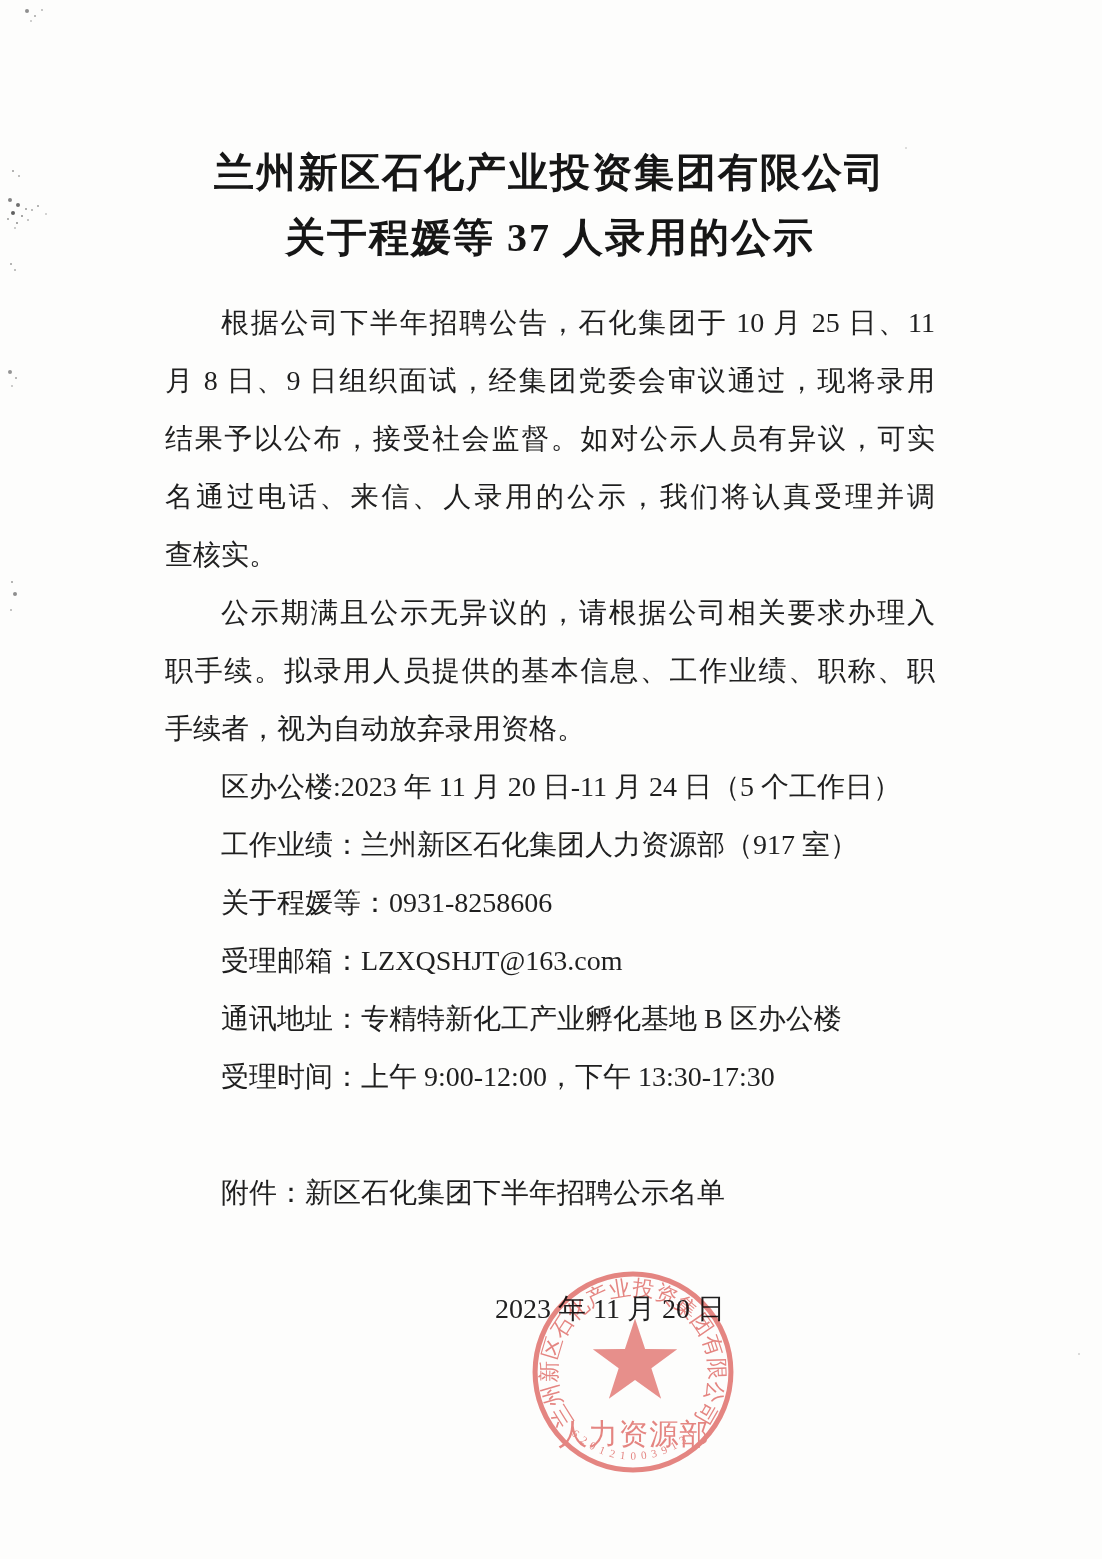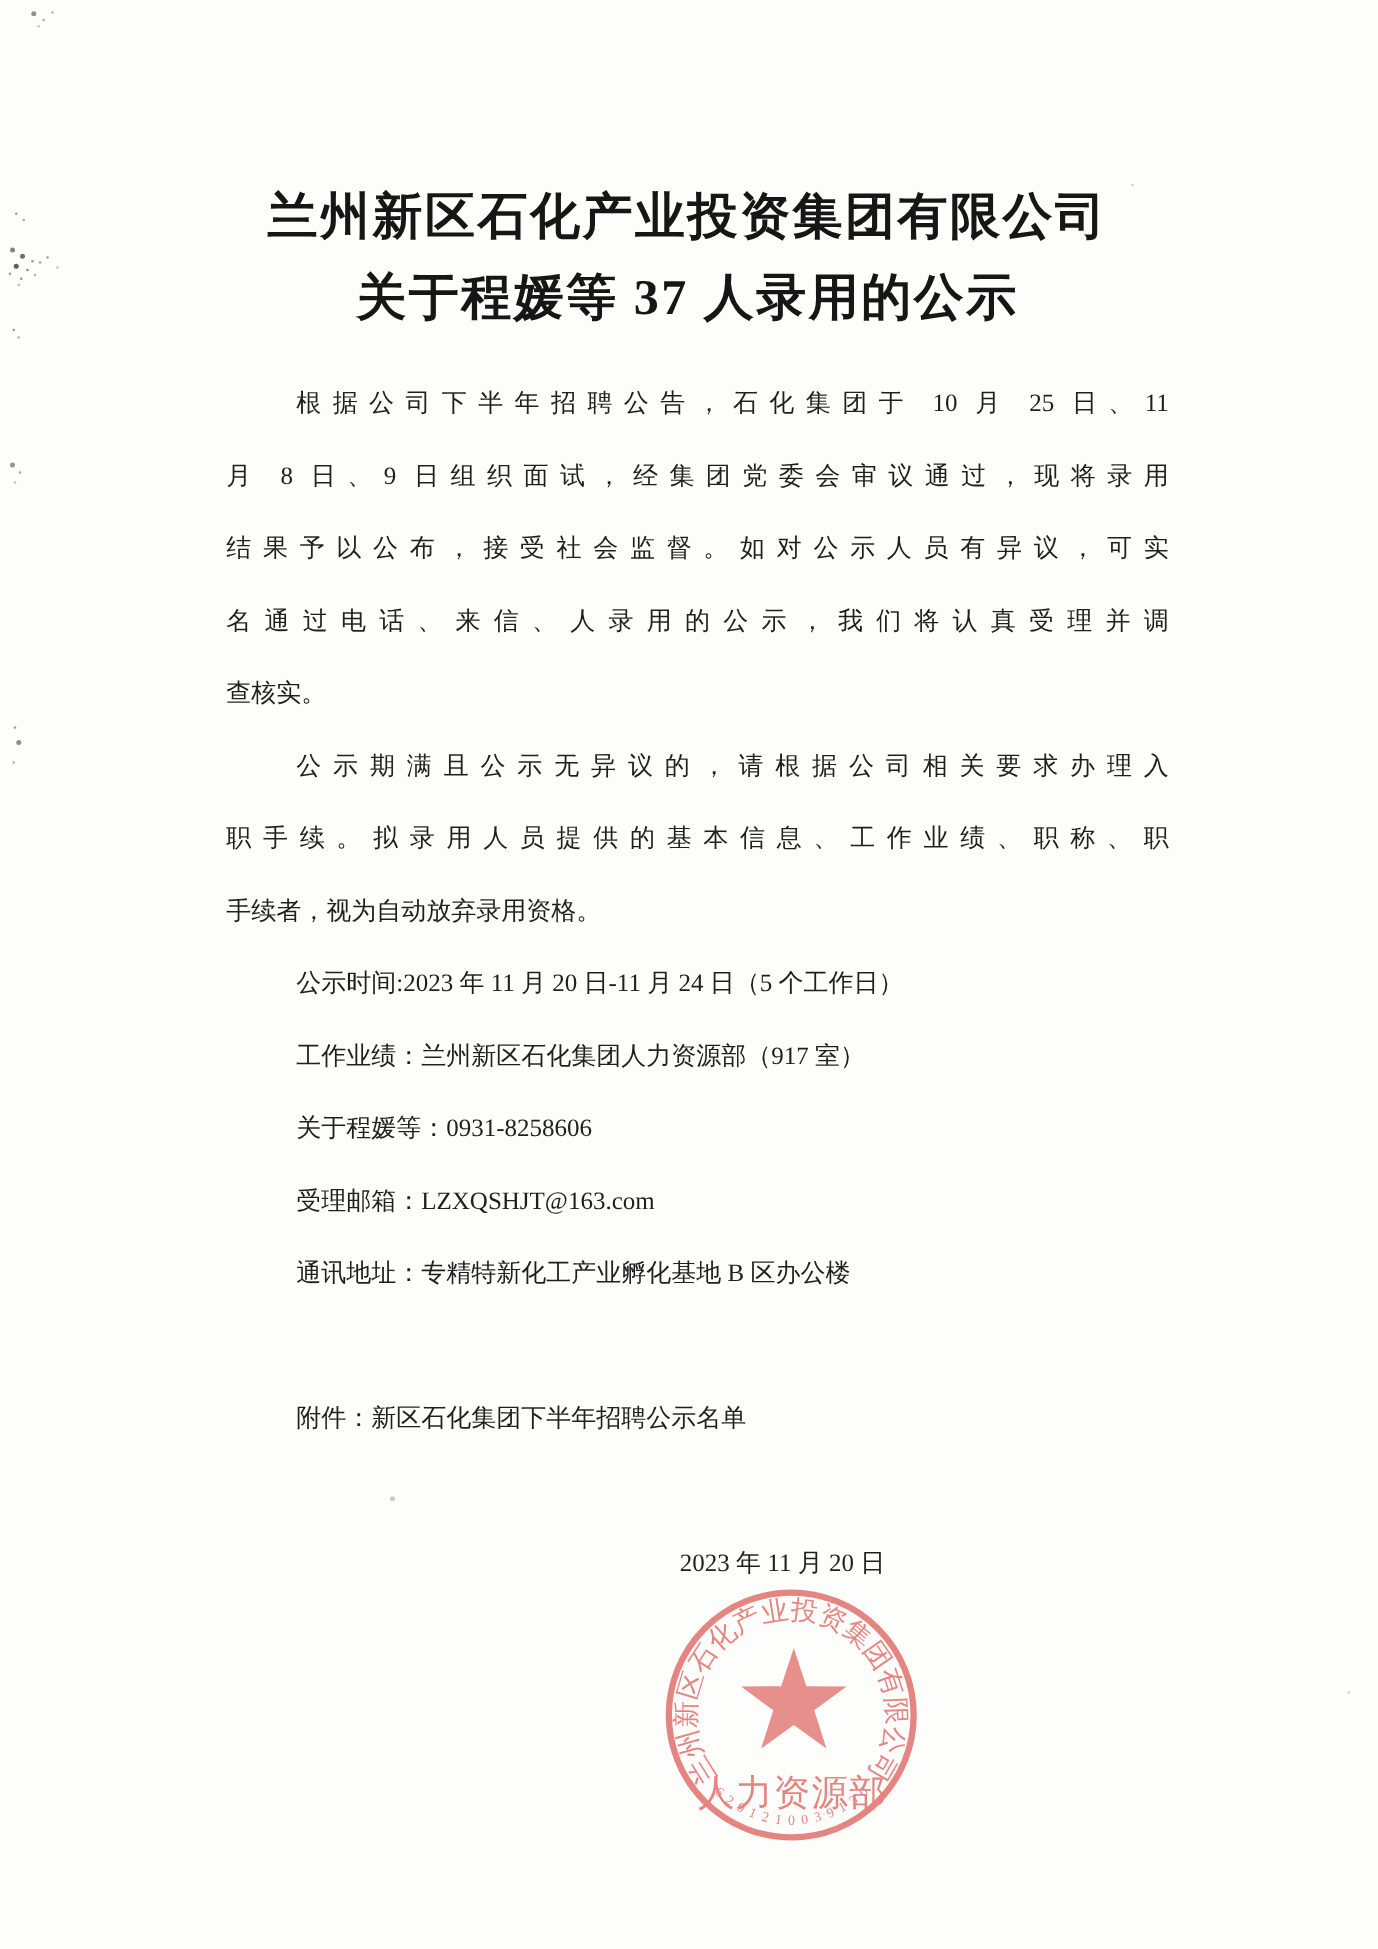--- a/index.html
+++ b/index.html
@@ -2,21 +2,21 @@
 <html><head>
 <meta charset="utf-8">
 <style>
   html,body{margin:0;padding:0;background:#ffffff;}
   .page{
     position:relative;width:1102px;height:1559px;background:#fdfdfc;
     overflow:hidden;font-family:"Liberation Serif","DejaVu Serif",serif;color:#1f1f1f;
   }
   .content{position:absolute;left:165px;top:0;width:770px;}
   .title{margin-top:140px;text-align:center;font-weight:bold;font-size:40px;line-height:65px;letter-spacing:2px;color:#161616;}
-  .body-text{margin-top:24px;font-size:20px;line-height:58px;margin-left:16px;}
+  .body-text{margin-top:24px;font-size:28px;line-height:58px;}
   .line{white-space:nowrap;}
   .just{text-align:justify;text-align-last:justify;text-justify:inter-character;}
   .indent{text-indent:56px;}
   .info-line{white-space:nowrap;text-indent:56px;}
   .uline{text-underline-offset:6px;text-decoration-thickness:2px;}
   .attachment{margin-top:58px;}
   .sig-block{margin-top:56px;margin-left:120px;width:650px;text-align:center;}
   .sig-date{line-height:62px;}
   .seal{
     position:absolute;left:527px;top:1266px;width:212px;height:212px;
@@ -64,25 +64,26 @@
         <div class="line">查核实。</div>
       </div>
 
       <div>
         <div class="line just indent">公示期满且公示无异议的，请根据公司相关要求办理入</div>
         <div class="line just">职手续。拟录用人员提供的基本信息、工作业绩、职称、职</div>
         <div class="line">手续者，视为自动放弃录用资格。</div>
       </div>
 
       <div>
-        <div class="info-line"><span>公示时间:</span><span>2023 年 11 月 20 日-11 月 24 日（5 个工作日）</span></div>
+        <div class="info-line"><span>区办公楼:</span><span>2023 年 11 月 20 日-11 月 24 日（5 个工作日）</span></div>
         <div class="info-line"><span>工作业绩：</span><span>兰州新区石化集团人力资源部（917 室）</span></div>
         <div class="info-line"><span>关于程媛等：</span><span>0931-8258606</span></div>
         <div class="info-line"><span>受理邮箱：</span><span class="uline">LZXQSHJT@163.com</span></div>
         <div class="info-line"><span>通讯地址：</span><span>专精特新化工产业孵化基地 B 区办公楼</span></div>
+        <div class="info-line"><span>受理时间：</span><span>上午 9:00-12:00，下午 13:30-17:30</span></div>
       </div>
 
       <div class="line attachment indent">附件：新区石化集团下半年招聘公示名单</div>
 
       <div class="sig-block">
         <div class="line sig-date">2023 年 11 月 20 日</div>
       </div>
 
     </div>
   </div>

